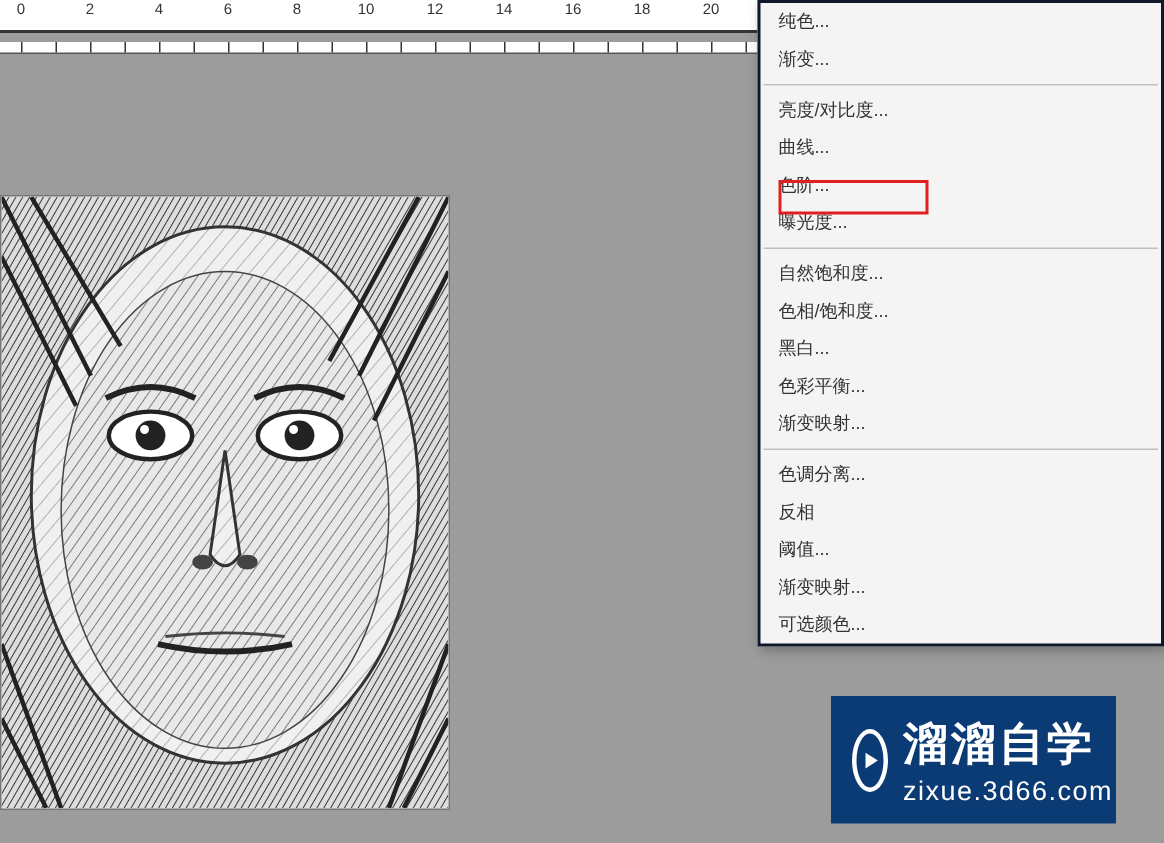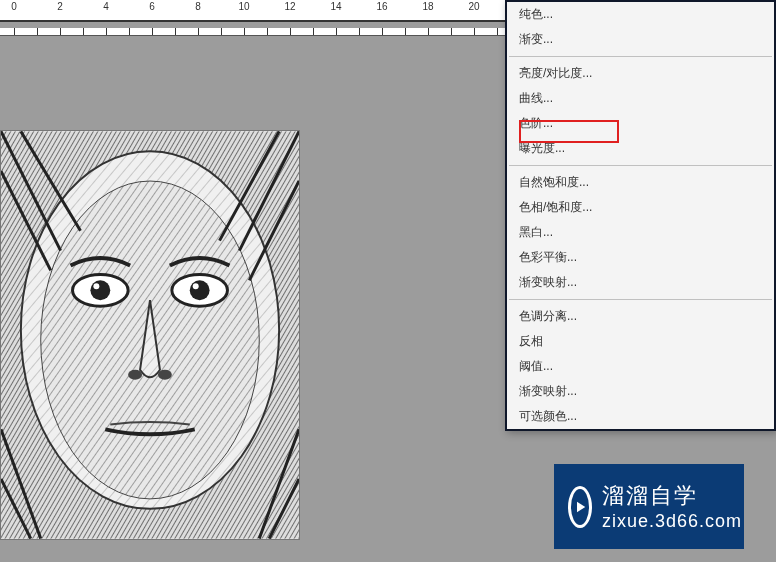--- a/index.html
+++ b/index.html
@@ -111,22 +111,22 @@
       margin-right: 10px;
     }
     .watermark-icon svg {
       fill: #fff;
     }
     .watermark-text {
       display: flex;
       flex-direction: column;
     }
     .watermark-title {
-      font-size: 22px;
-      font-weight: normal;
+      font-size: 30px;
+      font-weight: bold;
       letter-spacing: 2px;
     }
     .watermark-url {
       font-size: 18px;
       letter-spacing: 1px;
     }
   </style>
 </head>
 <body>
 

